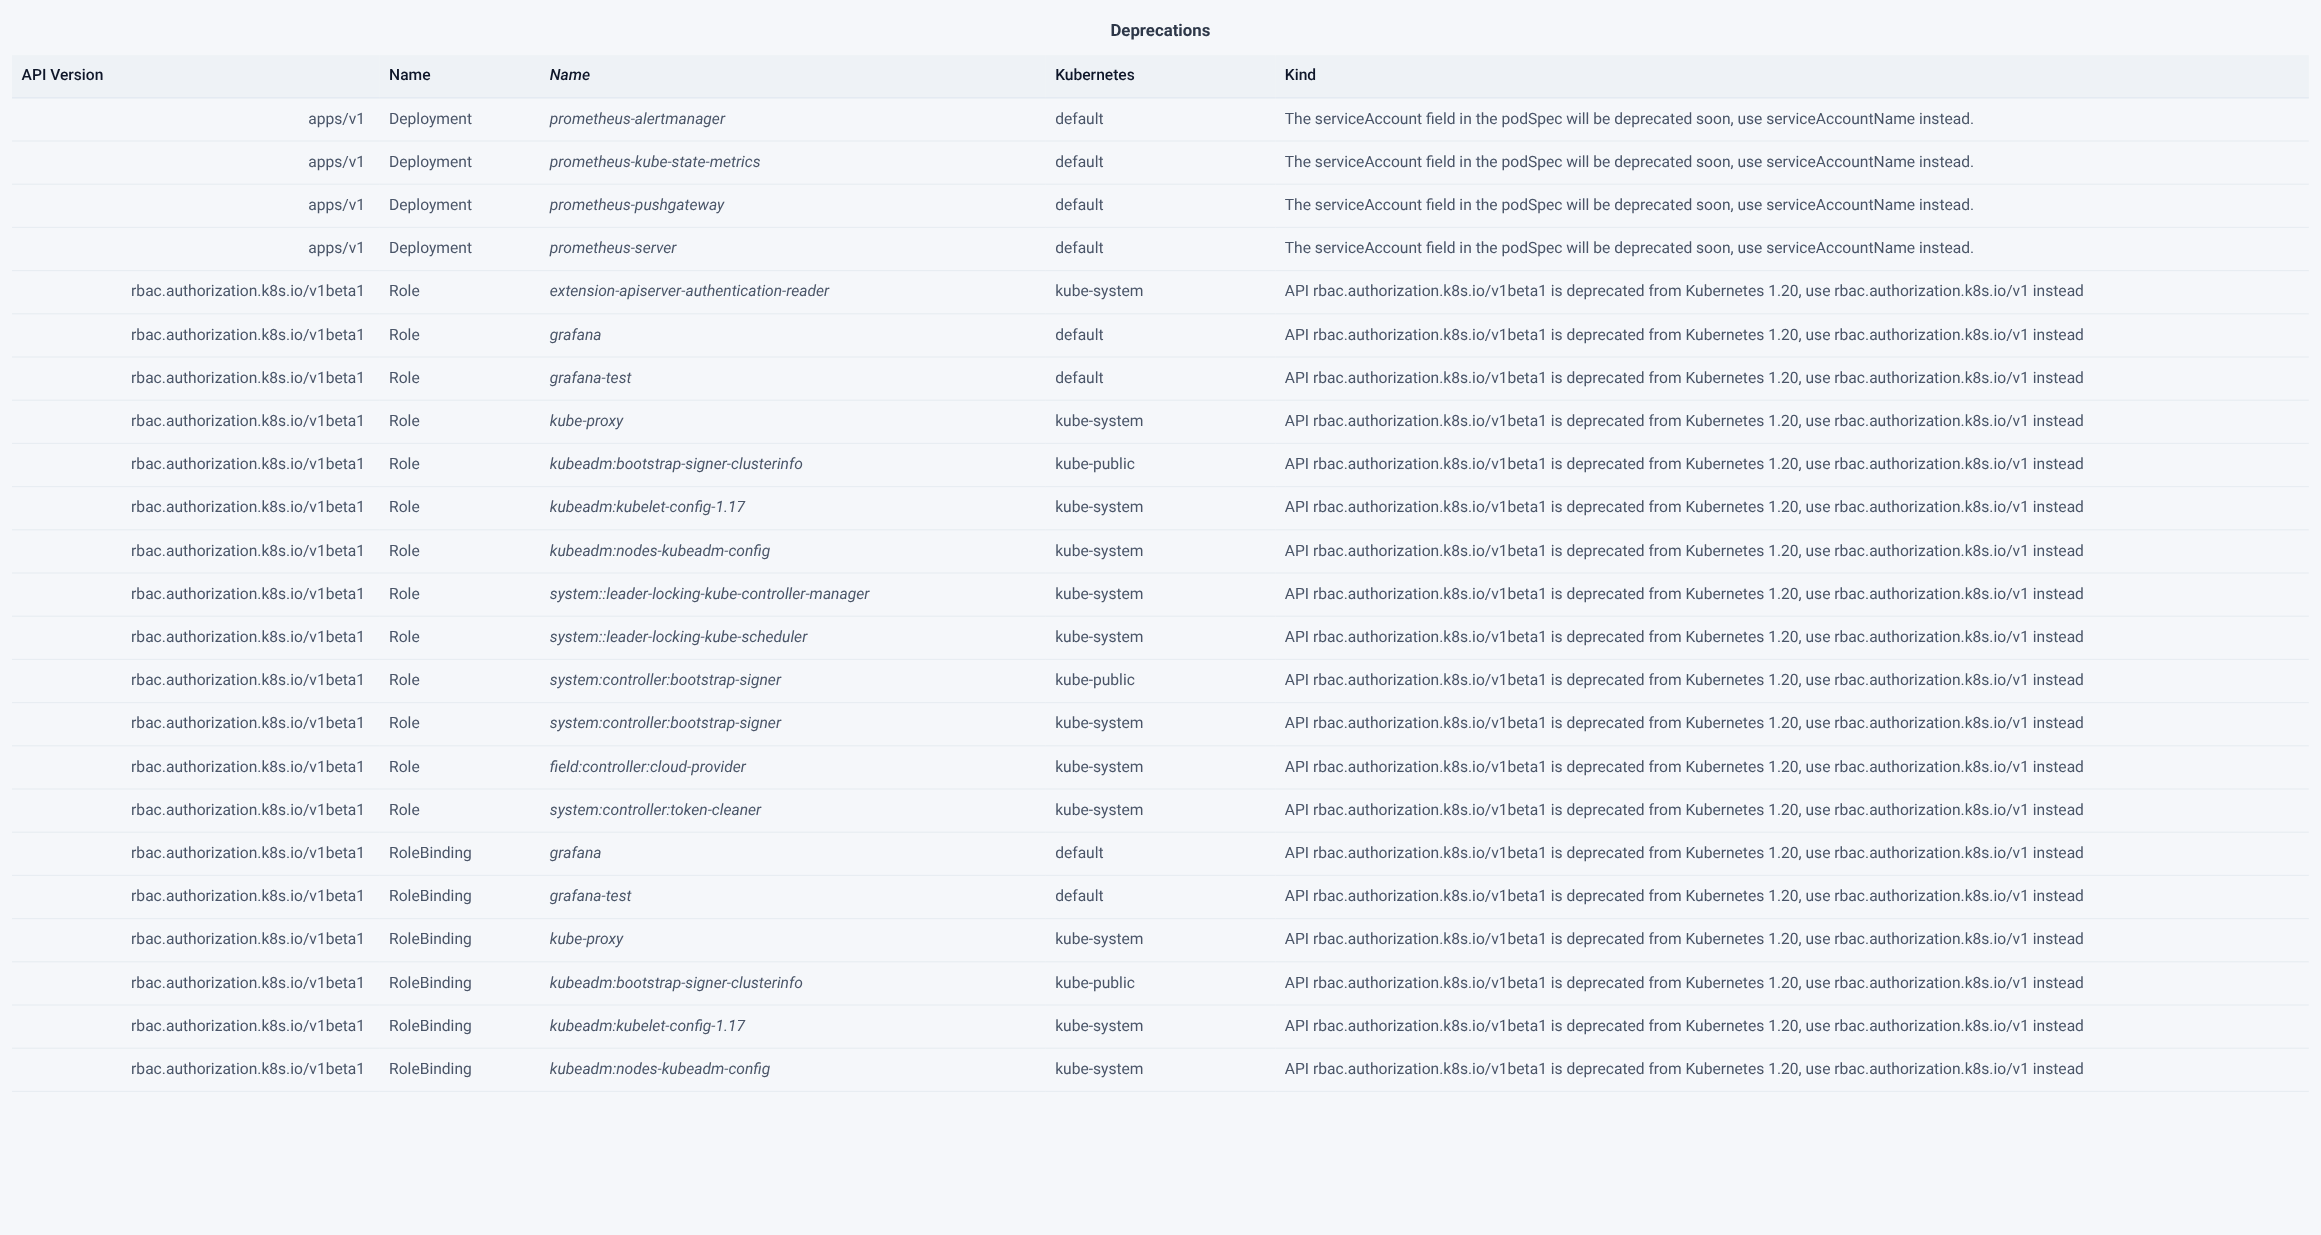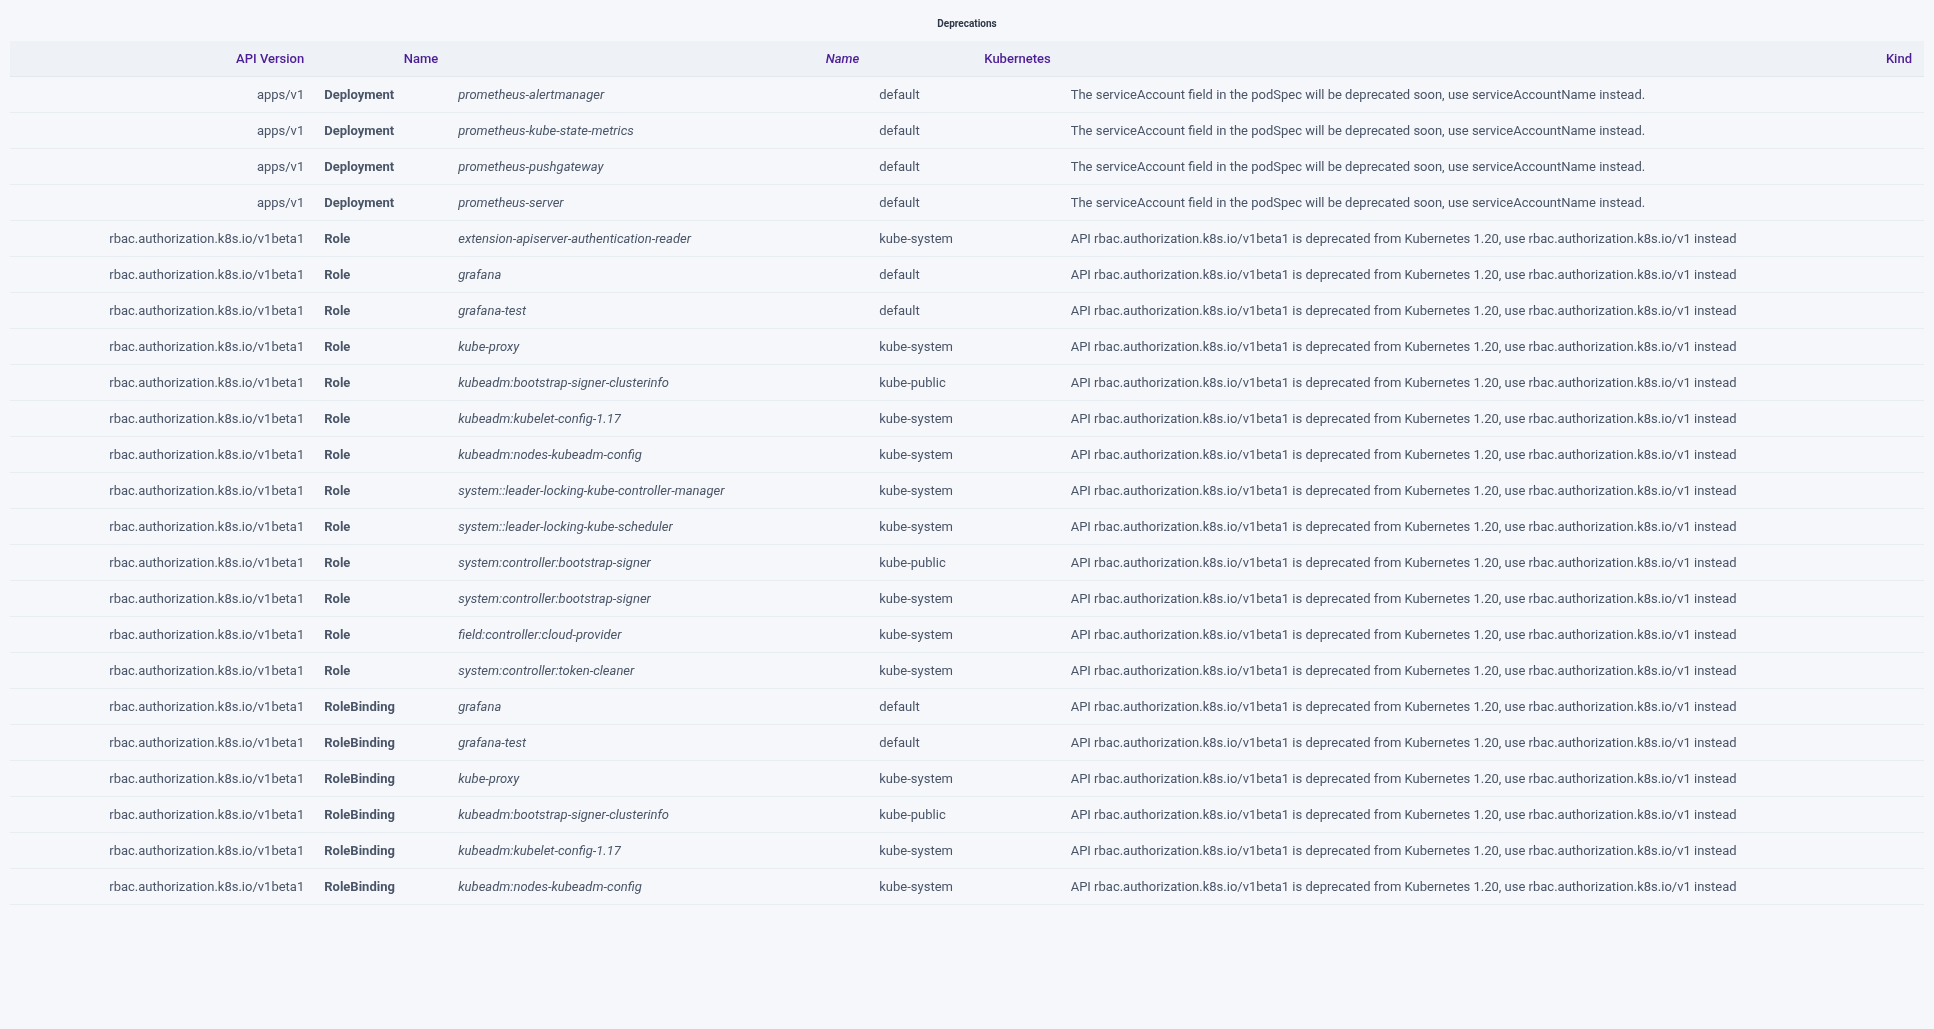--- a/index.html
+++ b/index.html
@@ -6,51 +6,51 @@
     body {
       font-family: -apple-system, BlinkMacSystemFont, "Segoe UI", Roboto, Helvetica, Arial, sans-serif;
       background: #f5f7fa;
       color: #4a5568;
       font-size: 13px;
       padding: 10px;
     }
     .title {
       text-align: center;
       font-weight: 700;
-      font-size: 10px;
+      font-size: 14px;
       color: #2d3748;
       padding: 8px 0 12px 0;
     }
     .table {
       width: 100%;
       border-collapse: collapse;
       background: #f5f7fa;
     }
     .table thead th {
-      text-align: right;
+      text-align: left;
       font-weight: 500;
-      color: #4c1d95;
+      color: #0f172a;
       padding: 10px 12px 10px 8px;
       border-bottom: 1px solid #e2e8f0;
       background: #eef2f6;
       cursor: pointer;
       font-size: 13px;
     }
     .table tbody td {
       padding: 10px 12px 10px 8px;
       border-bottom: 1px solid #e8edf2;
       color: #4a5568;
       font-size: 13px;
       vertical-align: middle;
       white-space: nowrap;
       overflow: hidden;
       text-overflow: ellipsis;
     }
     .col-api   { width: 16%; text-align: right; }
-    .col-kind  { width: 7%; font-weight: bold; }
+    .col-kind  { width: 7%; }
     .col-name  { width: 22%; font-style: italic; }
     .col-ns    { width: 10%; }
     .col-rule  { width: 45%; }
   </style>
 </head>
 <body>
 
 <div class="title">Deprecations</div>
 
 <table class="table">

